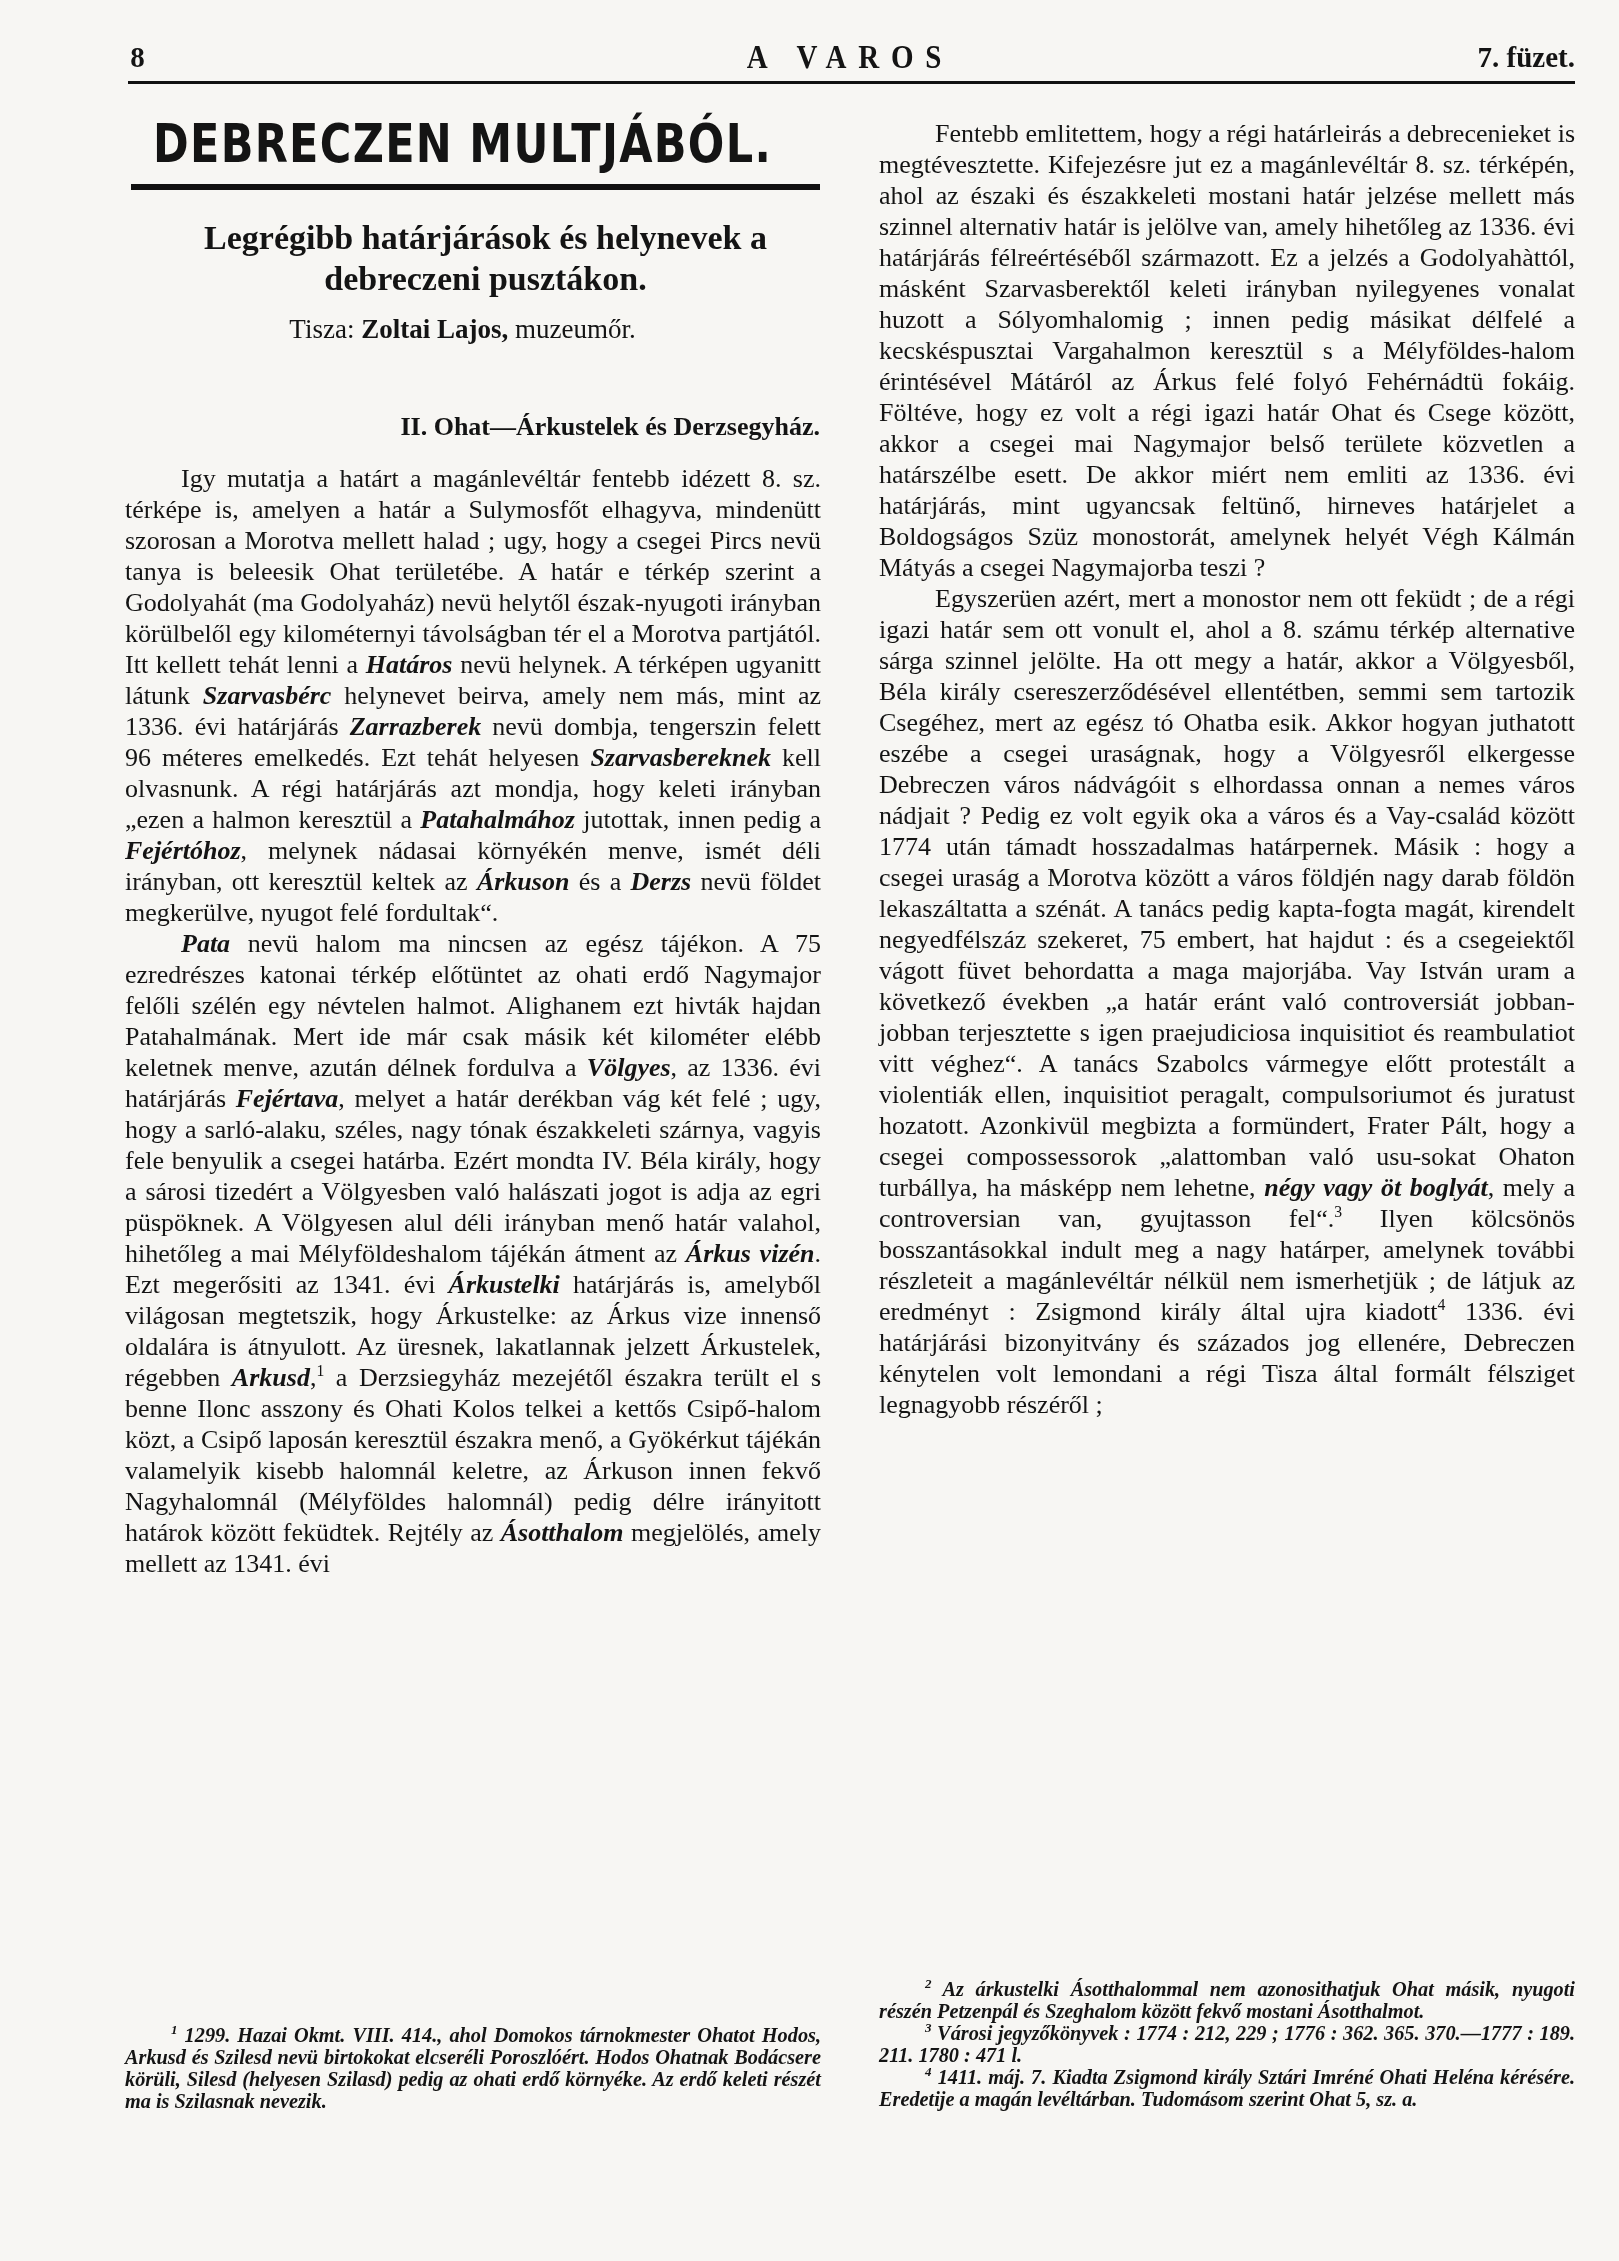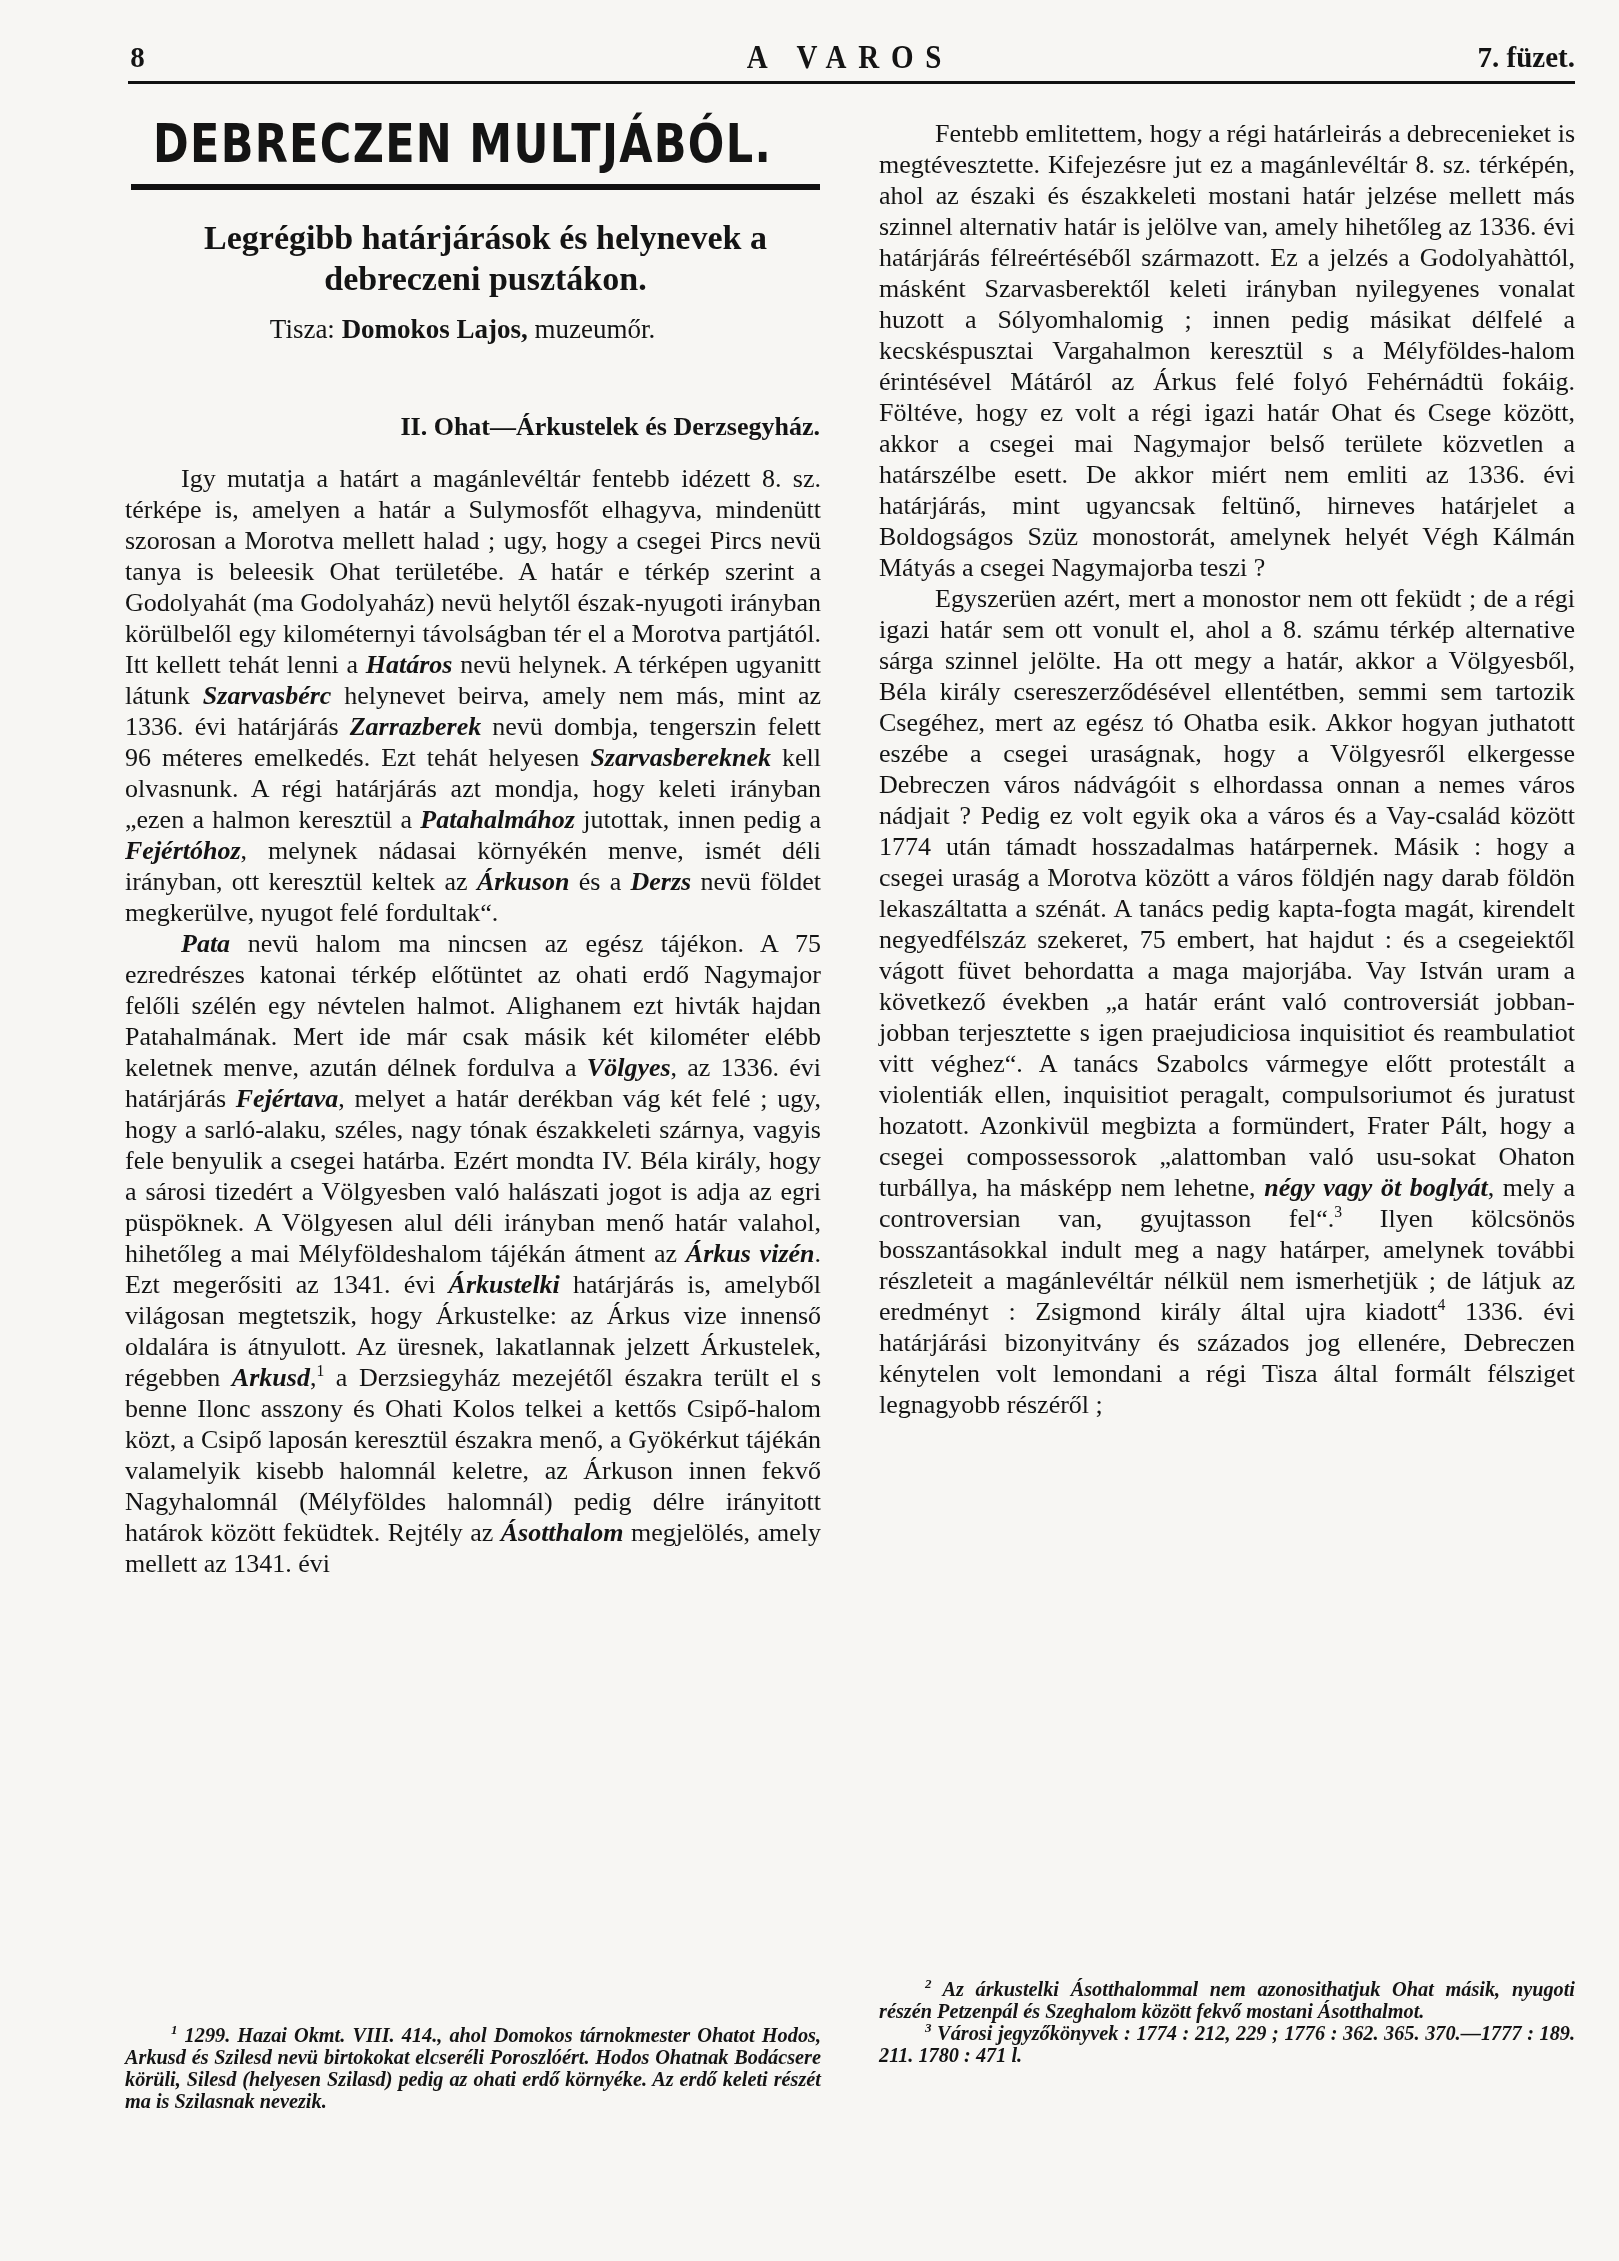--- a/index.html
+++ b/index.html
@@ -65,36 +65,37 @@
     <span class="pissue">7. füzet.</span>
   </div>
   <div class="head-rule"></div>
 
   <div class="section-title">DEBRECZEN MULTJÁBÓL.</div>
   <div class="title-rule"></div>
 
   <div class="subtitle">Legrégibb határjárások és helynevek a debreczeni pusztákon.</div>
   <div class="byline">
     <span>Tisza:</span>
-    <b>Domokos Lajos,</b>
+    <b>Zoltai Lajos,</b>
     <span>muzeumőr.</span>
   </div>
   <div class="chapter">II. Ohat—Árkustelek és Derzsegyház.</div>
 
   <div class="body-text left-body">
       <p>Igy mutatja a határt a magánlevéltár fentebb idézett 8. sz. térképe is, amelyen a határ a Sulymosfőt elhagyva, mindenütt szorosan a Morotva mellett halad ; ugy, hogy a csegei Pircs nevü tanya is beleesik Ohat területébe. A határ e térkép szerint a Godolyahát (ma Godolyaház) nevü helytől észak-nyugoti irányban körülbelől egy kilométernyi távolságban tér el a Morotva partjától. Itt kellett tehát lenni a <i>Határos</i> nevü helynek. A térképen ugyanitt látunk <i>Szarvasbérc</i> helynevet beirva, amely nem más, mint az 1336. évi határjárás <i>Zarrazberek</i> nevü dombja, tengerszin felett 96 méteres emelkedés. Ezt tehát helyesen <i>Szarvasbereknek</i> kell olvasnunk. A régi határjárás azt mondja, hogy keleti irányban „ezen a halmon keresztül a <i>Patahalmához</i> jutottak, innen pedig a <i>Fejértóhoz</i>, melynek nádasai környékén menve, ismét déli irányban, ott keresztül keltek az <i>Árkuson</i> és a <i>Derzs</i> nevü földet megkerülve, nyugot felé fordultak“.</p>
       <p><i>Pata</i> nevü halom ma nincsen az egész tájékon. A 75 ezredrészes katonai térkép előtüntet az ohati erdő Nagymajor felőli szélén egy névtelen halmot. Alighanem ezt hivták hajdan Patahalmának. Mert ide már csak másik két kilométer elébb keletnek menve, azután délnek fordulva a <i>Völgyes</i>, az 1336. évi határjárás <i>Fejértava</i>, melyet a határ derékban vág két felé ; ugy, hogy a sarló-alaku, széles, nagy tónak északkeleti szárnya, vagyis fele benyulik a csegei határba. Ezért mondta IV. Béla király, hogy a sárosi tizedért a Völgyesben való halászati jogot is adja az egri püspöknek. A Völgyesen alul déli irányban menő határ valahol, hihetőleg a mai Mélyföldeshalom tájékán átment az <i>Árkus vizén</i>. Ezt megerősiti az 1341. évi <i>Árkustelki</i> határjárás is, amelyből világosan megtetszik, hogy Árkustelke: az Árkus vize innenső oldalára is átnyulott. Az üresnek, lakatlannak jelzett Árkustelek, régebben <i>Arkusd</i>,<sup>1</sup> a Derzsiegyház mezejétől északra terült el s benne Ilonc asszony és Ohati Kolos telkei a kettős Csipő-halom közt, a Csipő laposán keresztül északra menő, a Gyökérkut tájékán valamelyik kisebb halomnál keletre, az Árkuson innen fekvő Nagyhalomnál (Mélyföldes halomnál) pedig délre irányitott határok között feküdtek. Rejtély az <i>Ásotthalom</i> megjelölés, amely mellett az 1341. évi</p>
     </div>
   <div class="footnotes fn-left">
       <p><sup>1</sup> 1299. Hazai Okmt. VIII. 414., ahol Domokos tárnokmester Ohatot Hodos, Arkusd és Szilesd nevü birtokokat elcseréli Poroszlóért. Hodos Ohatnak Bodácsere körüli, Silesd (helyesen Szilasd) pedig az ohati erdő környéke. Az erdő keleti részét ma is Szilasnak nevezik.</p>
     </div>
 
   <div class="body-text right-body">
       <p>Fentebb emlitettem, hogy a régi határleirás a debrecenieket is megtévesztette. Kifejezésre jut ez a magánlevéltár 8. sz. térképén, ahol az északi és északkeleti mostani határ jelzése mellett más szinnel alternativ határ is jelölve van, amely hihetőleg az 1336. évi határjárás félreértéséből származott. Ez a jelzés a Godolyahàttól, másként Szarvasberektől keleti irányban nyilegyenes vonalat huzott a Sólyomhalomig ; innen pedig másikat délfelé a kecskéspusztai Vargahalmon keresztül s a Mélyföldes-halom érintésével Mátáról az Árkus felé folyó Fehérnádtü fokáig. Föltéve, hogy ez volt a régi igazi határ Ohat és Csege között, akkor a csegei mai Nagymajor belső területe közvetlen a határszélbe esett. De akkor miért nem emliti az 1336. évi határjárás, mint ugyancsak feltünő, hirneves határjelet a Boldogságos Szüz monostorát, amelynek helyét Végh Kálmán Mátyás a csegei Nagymajorba teszi ?</p>
       <p>Egyszerüen azért, mert a monostor nem ott feküdt ; de a régi igazi határ sem ott vonult el, ahol a 8. számu térkép alternative sárga szinnel jelölte. Ha ott megy a határ, akkor a Völgyesből, Béla király csereszerződésével ellentétben, semmi sem tartozik Csegéhez, mert az egész tó Ohatba esik. Akkor hogyan juthatott eszébe a csegei uraságnak, hogy a Völgyesről elkergesse Debreczen város nádvágóit s elhordassa onnan a nemes város nádjait ? Pedig ez volt egyik oka a város és a Vay-család között 1774 után támadt hosszadalmas határpernek. Másik : hogy a csegei uraság a Morotva között a város földjén nagy darab földön lekaszáltatta a szénát. A tanács pedig kapta-fogta magát, kirendelt negyedfélszáz szekeret, 75 embert, hat hajdut : és a csegeiektől vágott füvet behordatta a maga majorjába. Vay István uram a következő években „a határ eránt való controversiát jobban-jobban terjesztette s igen praejudiciosa inquisitiot és reambulatiot vitt véghez“. A tanács Szabolcs vármegye előtt protestált a violentiák ellen, inquisitiot peragalt, compulsoriumot és juratust hozatott. Azonkivül megbizta a formündert, Frater Pált, hogy a csegei compossessorok „alattomban való usu-sokat Ohaton turbállya, ha másképp nem lehetne, <i>négy vagy öt boglyát</i>, mely a controversian van, gyujtasson fel“.<sup>3</sup> Ilyen kölcsönös bosszantásokkal indult meg a nagy határper, amelynek további részleteit a magánlevéltár nélkül nem ismerhetjük ; de látjuk az eredményt : Zsigmond király által ujra kiadott<sup>4</sup> 1336. évi határjárási bizonyitvány és százados jog ellenére, Debreczen kénytelen volt lemondani a régi Tisza által formált félsziget legnagyobb részéről ;</p>
     </div>
   <div class="footnotes fn-right">
       <p><sup>2</sup> Az árkustelki Ásotthalommal nem azonosithatjuk Ohat másik, nyugoti részén Petzenpál és Szeghalom között fekvő mostani Ásotthalmot.</p>
       <p><sup>3</sup> Városi jegyzőkönyvek : 1774 : 212, 229 ; 1776 : 362. 365. 370.—1777 : 189. 211. 1780 : 471 l.</p>
+      <p><sup>4</sup> 1411. máj. 7. Kiadta Zsigmond király Sztári Imréné Ohati Heléna kérésére. Eredetije a magán levéltárban. Tudomásom szerint Ohat 5, sz. a.</p>
     </div>
 
 </div>
 
 
 </body></html>

